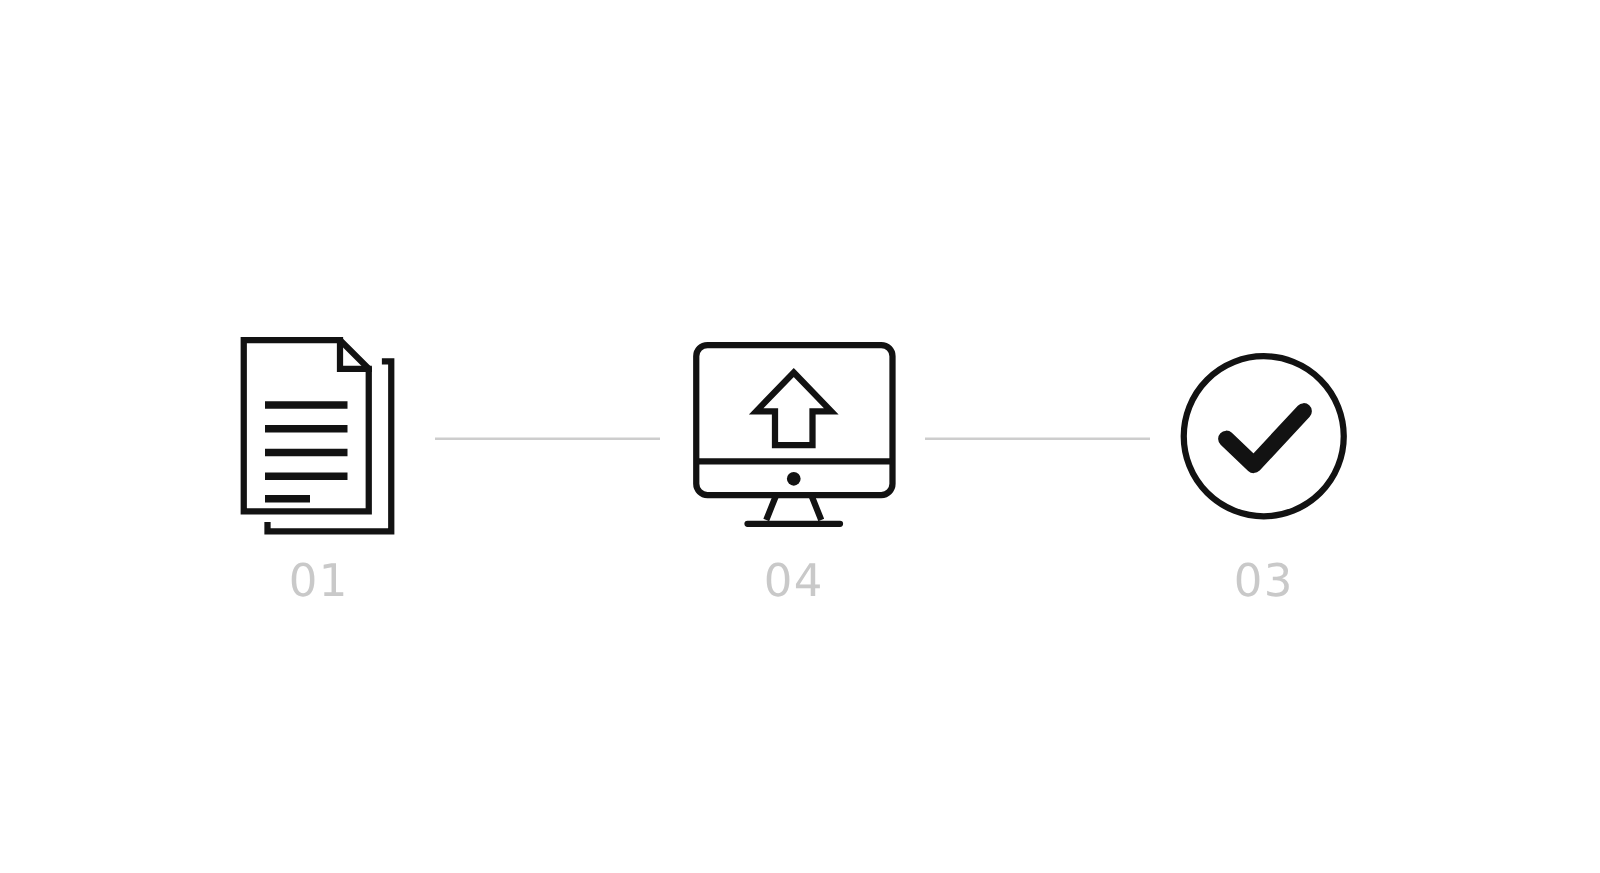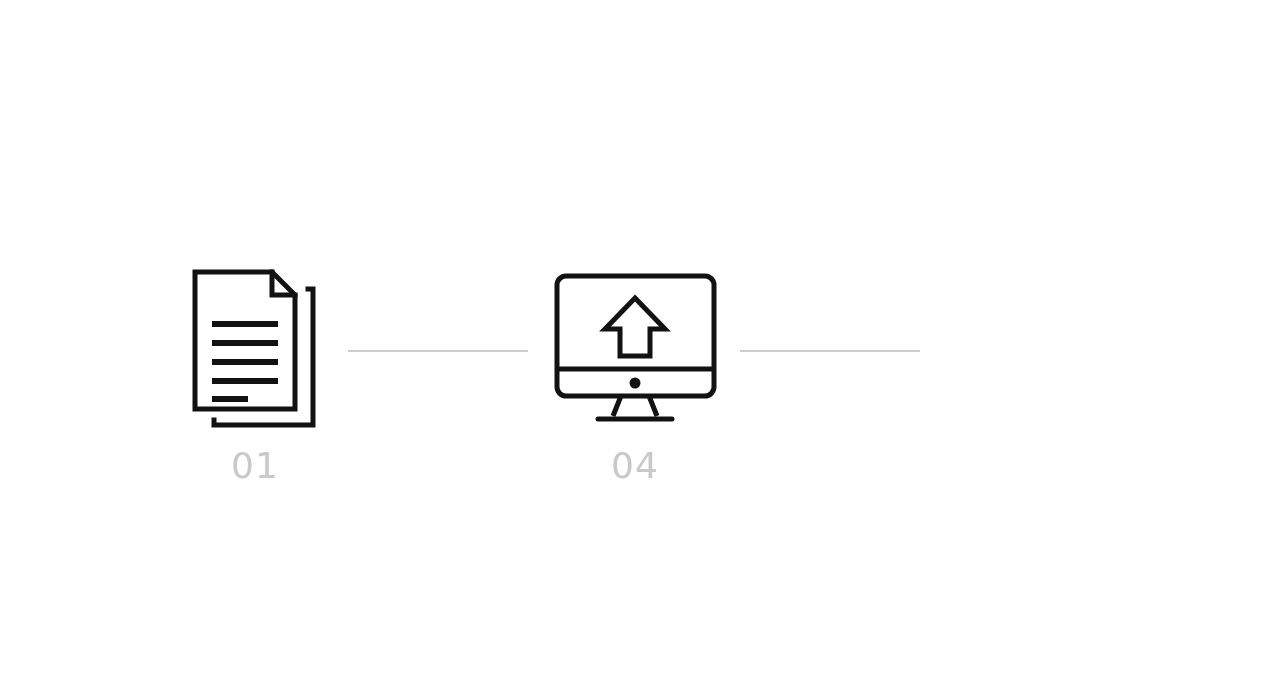--- a/index.html
+++ b/index.html
@@ -113,15 +113,24 @@
           <path d="M68 124 L60 144 M96 124 L104 144" stroke-linecap="butt"></path>
 
           <path d="M45 147 H119"></path>
 
           <path d="M82 26 L112 57 H97 V84 H67 V57 H52 Z" stroke-linejoin="miter" stroke-linecap="butt"></path>
         </svg>
       </div>
       <div class="step-number">04</div>
     </div>
 
+    <div class="step" id="step-3">
+      <div class="step-icon">
+        <svg width="140" height="140" viewBox="0 0 140 140" fill="none" stroke="#121212">
+          <circle cx="70" cy="70" r="64" stroke-width="5"></circle>
+          <path d="M40 72 L62 93 L102 50" stroke-width="13" stroke-linecap="round" stroke-linejoin="round"></path>
+        </svg>
+      </div>
+      <div class="step-number">03</div>
+    </div>
 
   </div>
 </div>
 
 </body></html>

